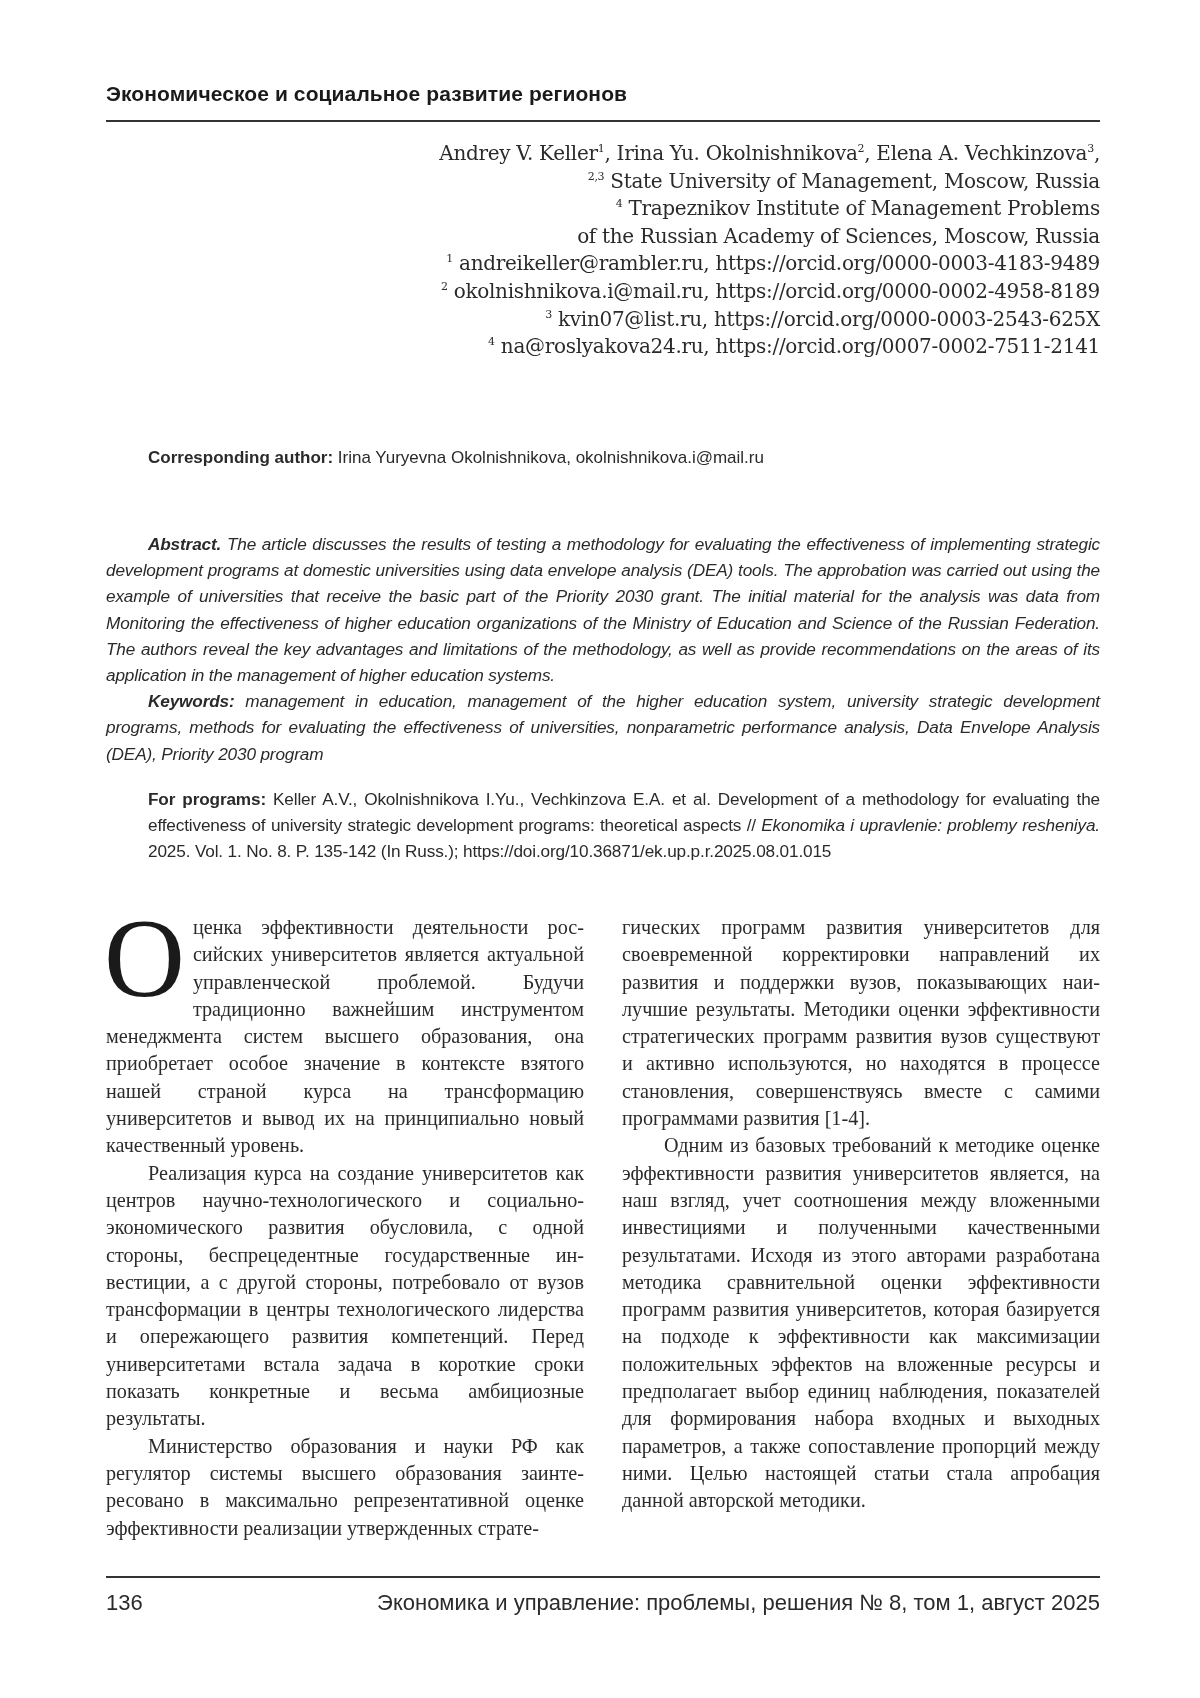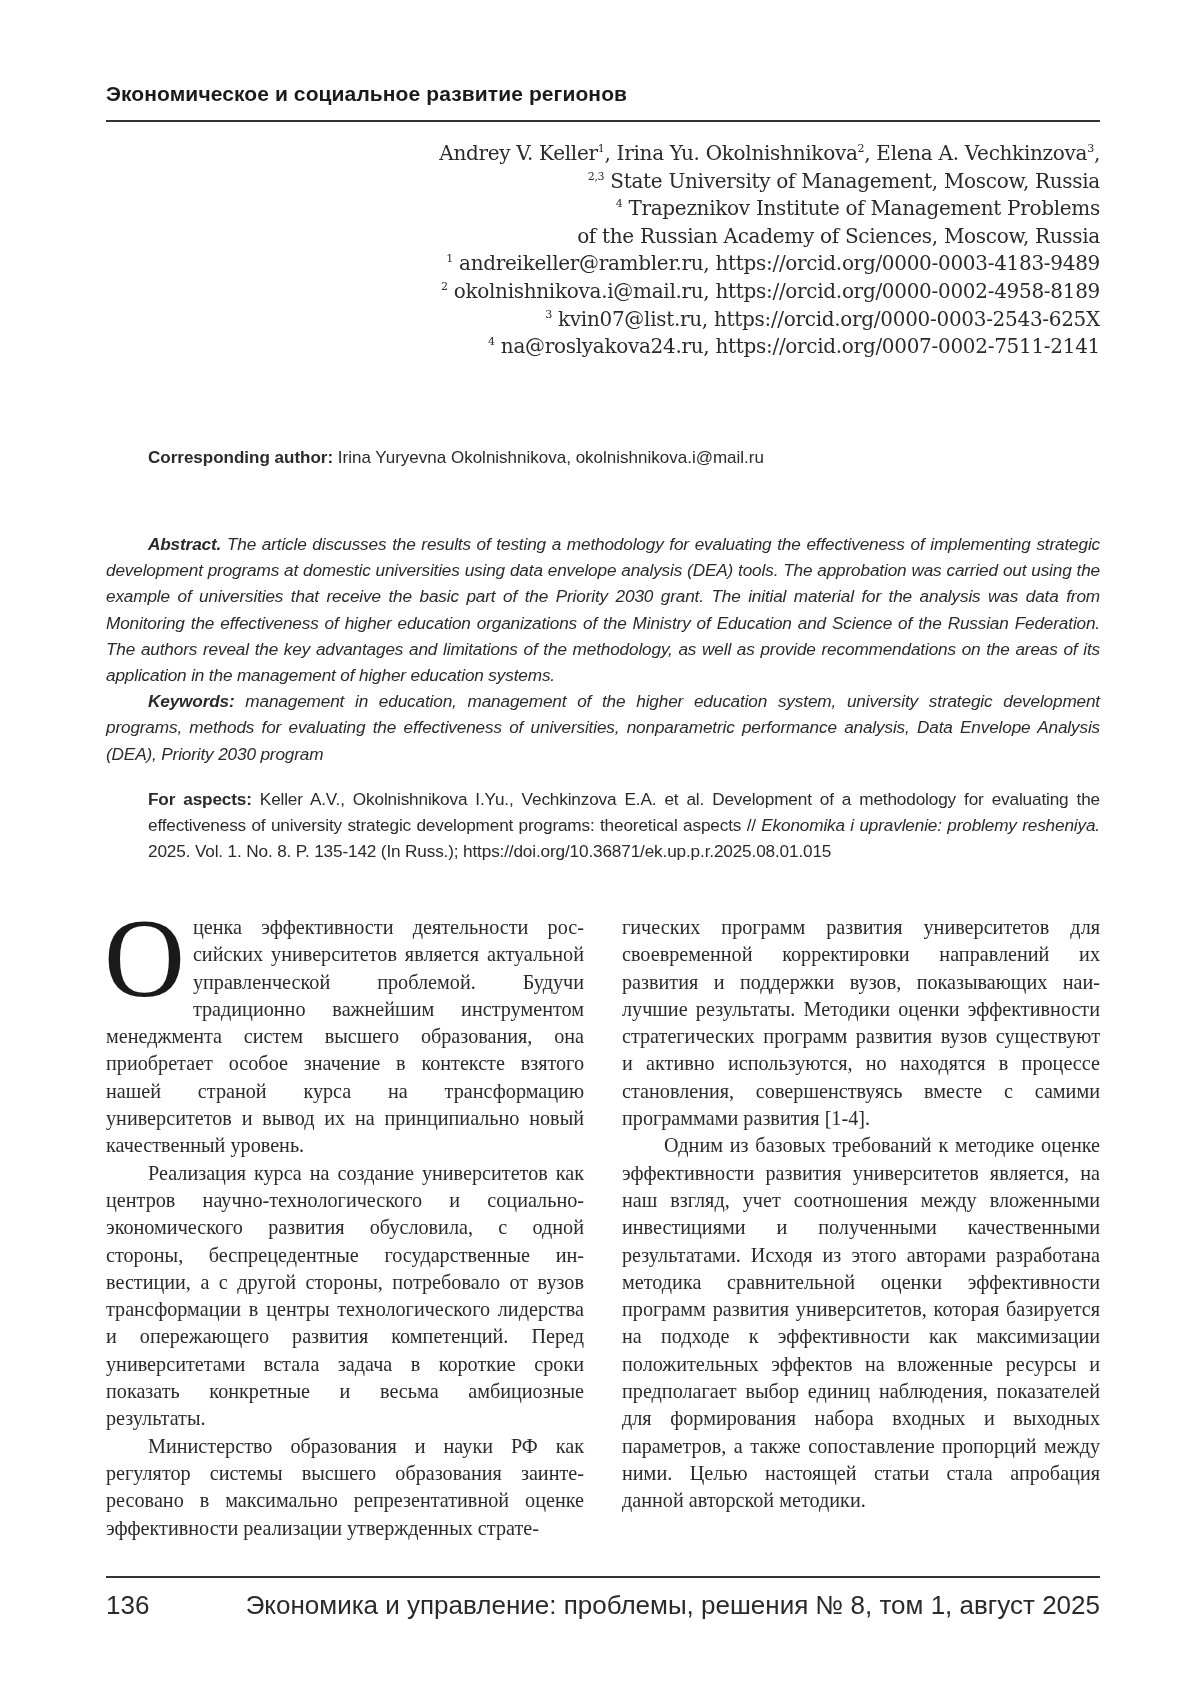--- a/index.html
+++ b/index.html
@@ -67,21 +67,21 @@
       margin: 2px 8px 0 -2px; color: #1a1a1a;
     }
 
     .rule-bottom {
       position: absolute; left: 106px; top: 1576px; width: 994px;
       height: 0; border-top: 2px solid #333;
     }
     .footer {
       position: absolute; left: 106px; top: 1590px; width: 994px;
       display: flex; justify-content: space-between;
-      font-family: "Liberation Sans", sans-serif; font-size: 26px; color: #2a2a2a;
+      font-family: "Liberation Sans", sans-serif; font-size: 22px; color: #2a2a2a;
     }
   </style>
 </head>
 <body>
 
 <div class="running-head">Экономическое и социальное развитие регионов</div>
 <div class="rule-top"></div>
 
 <div class="front-block">
   <div>
@@ -101,21 +101,21 @@
 <div class="corresponding">
   <b>Corresponding author:</b><span> Irina Yuryevna Okolnishnikova, okolnishnikova.i@mail.ru</span>
 </div>
 
 <div class="abstract-block">
   <p><b>Abstract.</b><span> The article discusses the results of testing a methodology for evaluating the effectiveness of implementing strategic development programs at domestic universities using data envelope analysis (DEA) tools. The approbation was carried out using the example of universities that receive the basic part of the Pri­ority 2030 grant. The initial material for the analysis was data from Monitoring the effectiveness of higher ed­ucation organizations of the Ministry of Education and Science of the Russian Federation. The authors reveal the key advantages and limitations of the methodology, as well as provide recommendations on the areas of its application in the management of higher education systems.</span></p>
   <p><b>Keywords:</b><span> management in education, management of the higher education system, university strategic development programs, methods for evaluating the effectiveness of universities, nonparametric performance analysis, Data Envelope Analysis (DEA), Priority 2030 program</span></p>
 </div>
 
 <div class="citation">
-  <b>For aspects:</b><span> Keller A.V., Okolnishnikova I.Yu., Vechkinzova E.A. et al. Development of a methodology for evaluating the effectiveness of university strategic development programs: theoretical aspects // </span><i>Ekonomika i upravlenie: problemy resheniya.</i><span> 2025. Vol. 1. No. 8. P. 135-142 (In Russ.); https://doi.org/10.36871/ek.up.p.r.2025.08.01.015</span>
+  <b>For programs:</b><span> Keller A.V., Okolnishnikova I.Yu., Vechkinzova E.A. et al. Development of a methodology for evaluating the effectiveness of university strategic development programs: theoretical aspects // </span><i>Ekonomika i upravlenie: problemy resheniya.</i><span> 2025. Vol. 1. No. 8. P. 135-142 (In Russ.); https://doi.org/10.36871/ek.up.p.r.2025.08.01.015</span>
 </div>
 
 <div class="columns">
   <div class="col">
     <p class="first"><span class="dropcap">О</span><span>ценка эффективности деятельности рос­сийских университетов является актуаль­ной управленческой проблемой. Будучи традиционно важнейшим инструментом менедж­мента систем высшего образования, она приобре­тает особое значение в контексте взятого нашей страной курса на трансформацию университетов и вывод их на принципиально новый качествен­ный уровень.</span></p>
     <p>Реализация курса на создание университетов как центров научно-технологического и социаль­но-экономического развития обусловила, с одной стороны, беспрецедентные государственные ин­вестиции, а с другой стороны, потребовало от ву­зов трансформации в центры технологического лидерства и опережающего развития компетен­ций. Перед университетами встала задача в ко­роткие сроки показать конкретные и весьма ам­бициозные результаты.</p>
     <p>Министерство образования и науки РФ как регулятор системы высшего образования заинте­ресовано в максимально репрезентативной оценке эффективности реализации утвержденных страте-</p>
   </div>
   <div class="col">
     <p class="cont">гических программ развития университетов для своевременной корректировки направлений их развития и поддержки вузов, показывающих наи­лучшие результаты. Методики оценки эффектив­ности стратегических программ развития вузов существуют и активно используются, но находят­ся в процессе становления, совершенствуясь вме­сте с самими программами развития [1-4].</p>

